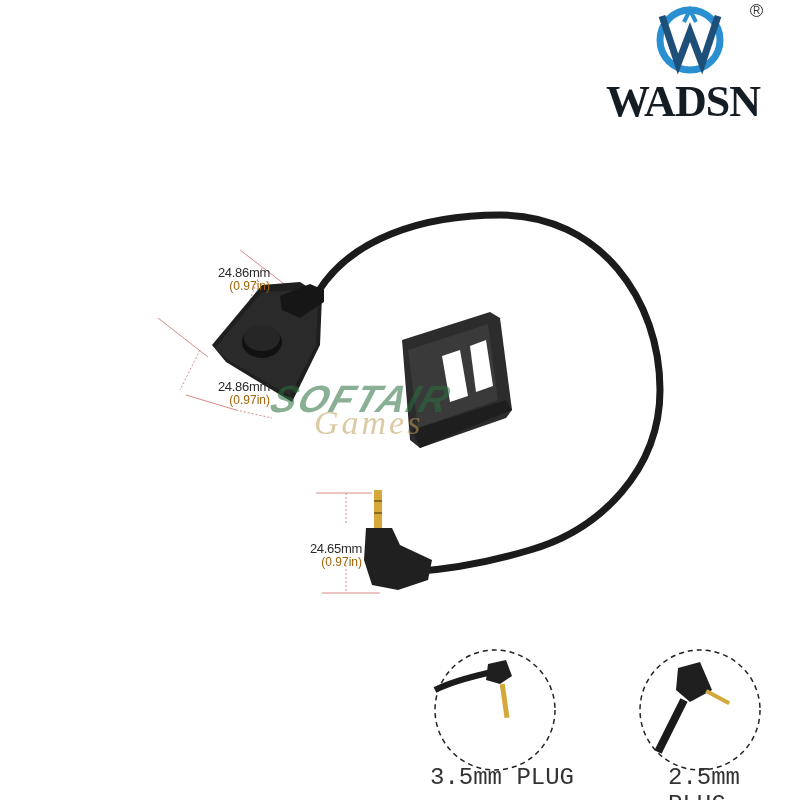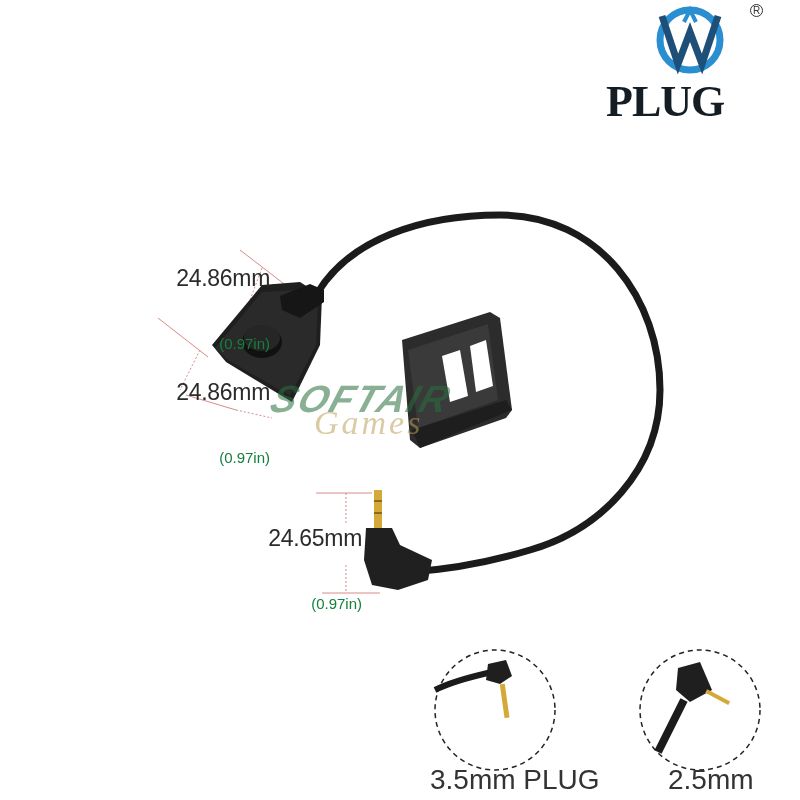--- a/index.html
+++ b/index.html
@@ -1,38 +1,38 @@
 <!DOCTYPE html>
 <html><head>
   <meta charset="utf-8">
   <style>
     html, body { margin: 0; padding: 0; background: #ffffff; }
     body { width: 800px; height: 800px; position: relative; overflow: hidden; font-family: "Liberation Sans", sans-serif; }
     .stage { position: absolute; left: 0; top: 0; width: 800px; height: 800px; }
     .dim-label { position: absolute; font-family: "Liberation Sans", sans-serif; color: #2b2b2b; text-align: right; line-height: 1.05; }
-    .dim-label .mm { font-size: 23px; display: block; letter-spacing: -0.3px; }
-    .dim-label .in { font-size: 15px; color: #15803d; display: block; margin-top: 46px; }
+    .dim-label .mm { font-size: 13px; display: block; letter-spacing: -0.3px; }
+    .dim-label .in { font-size: 12px; color: #a16207; display: block; }
     .logo-text { position: absolute; left: 606px; top: 76px; font-family: "Liberation Serif", serif; font-weight: bold; font-size: 44px; color: #141c24; letter-spacing: -1px; }
     .reg { position: absolute; left: 750px; top: 4px; font-size: 10px; color: #333; border: 1px solid #333; border-radius: 50%; width: 11px; height: 11px; line-height: 11px; text-align: center; }
-    .plug-caption { position: absolute; font-family: Liberation Sans, sans-serif; font-size: 28px; color: #333; }
+    .plug-caption { position: absolute; font-family: Liberation Mono, monospace; font-size: 24px; color: #333; }
     .wm-text { position: absolute; font-family: "Liberation Sans", sans-serif; font-style: italic; font-weight: bold; font-size: 38px; color: rgba(40,110,60,0.55); letter-spacing: 2px; transform: skewX(-18deg); }
     .wm-games { position: absolute; font-family: "Liberation Serif", serif; font-style: italic; font-size: 34px; color: rgba(190,160,90,0.55); letter-spacing: 3px; }
   </style>
 </head>
 <body>
 
 <div class="stage">
 
   <svg style="position:absolute;left:640px;top:2px" width="100" height="78" viewBox="0 0 100 78">
     <circle cx="50" cy="38" r="30" fill="none" stroke="#2a8fd0" stroke-width="7"></circle>
     <path d="M22 14 L38 62 L50 30 L62 62 L78 14" fill="none" stroke="#1e4f78" stroke-width="7" stroke-linejoin="miter"></path>
     <path d="M44 20 L50 8 L56 20" fill="none" stroke="#2a8fd0" stroke-width="4"></path>
   </svg>
   <div class="reg">R</div>
-  <div class="logo-text">PLUG</div>
+  <div class="logo-text">WADSN</div>
 
   <svg class="stage" width="800" height="800" viewBox="0 0 800 800">
 
     <g stroke="#d98a8a" stroke-width="1" fill="none">
       <line x1="240" y1="250" x2="292" y2="290"></line>
       <line x1="262" y1="268" x2="250" y2="300" stroke-dasharray="2,2"></line>
       <line x1="158" y1="318" x2="208" y2="357"></line>
       <line x1="200" y1="350" x2="180" y2="390" stroke-dasharray="2,2"></line>
       <line x1="186" y1="395" x2="236" y2="410"></line>
       <line x1="236" y1="410" x2="272" y2="418" stroke-dasharray="2,2"></line>
@@ -82,21 +82,21 @@
   </svg>
 
   <div class="dim-label" style="left:140px;top:266px;width:130px">
     <span class="mm">24.86mm</span>
     <span class="in">(0.97in)</span>
   </div>
   <div class="dim-label" style="left:140px;top:380px;width:130px">
     <span class="mm">24.86mm</span>
     <span class="in">(0.97in)</span>
   </div>
-  <div class="dim-label" style="left:232px;top:526px;width:130px">
+  <div class="dim-label" style="left:232px;top:542px;width:130px">
     <span class="mm">24.65mm</span>
     <span class="in">(0.97in)</span>
   </div>
 
   <div class="wm-text" style="left:272px;top:378px">SOFTAIR</div>
   <div class="wm-games" style="left:314px;top:404px">Games</div>
 
   <div class="plug-caption" style="left:430px;top:764px">3.5mm PLUG</div>
   <div class="plug-caption" style="left:668px;top:764px">2.5mm PLUG</div>
 </div>

